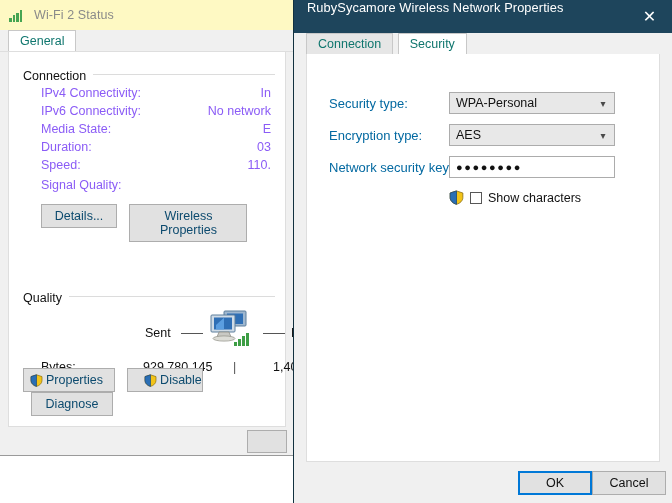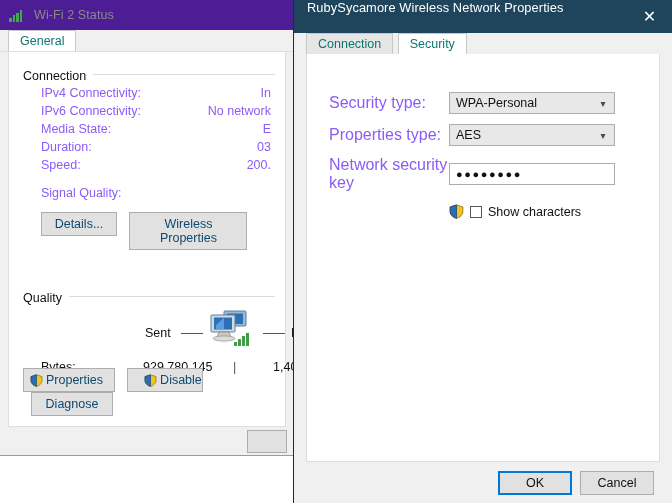--- a/index.html
+++ b/index.html
@@ -20,21 +20,21 @@
     width: 296px;
     height: 456px;
     background: #f0f0f0;
     border-right: 1px solid #9a9a9a;
     border-bottom: 1px solid #9a9a9a;
     box-sizing: border-box;
     overflow: hidden;
   }
   #status-titlebar {
     height: 30px;
-    background: #4c1d95;
+    background: #fef9c3;
     display: flex;
     align-items: center;
     padding-left: 9px;
     box-sizing: border-box;
   }
   #status-titlebar .title-text {
     font-size: 12.5px;
     color: #8a8a8a;
     margin-left: 9px;
     letter-spacing: .1px;
@@ -182,22 +182,22 @@
     border:1px solid #dedede;
     border-top:none;
     box-sizing:border-box;
   }
   .field-row{
     display:flex;
     align-items:center;
     margin-bottom:10px;
   }
   .field-label{
-    font-size:16px;
-    color:#8b5cf6;
+    font-size:13px;
+    color:#0369a1;
     width:120px;
     flex:none;
   }
   .combo{
     position:relative;
     flex:1;
     height:22px;
     background:#e8e8e8;
     border:1px solid #acacac;
     box-sizing:border-box;
@@ -239,23 +239,23 @@
     border:1px solid #575757;
     background:#fff;
     box-sizing:border-box;
     flex:none;
     cursor:default;
   }
   .checkrow .lbl{ font-size:12.5px;color:#111; }
 
   #dlg-footer{
     position:absolute;
-    left:0;right:16px;bottom:0;height:41px;
+    left:0;right:4px;bottom:0;height:41px;
     display:flex;align-items:center;justify-content:flex-end;
-    gap:8px;padding-right:2px;
+    padding-right:2px;
     box-sizing:border-box;
   }
   .dlg-btn{
     width:74px;height:24px;
     font-size:12.5px;color:#111;
     background:#e1e1e1;border:1px solid #adadad;
     display:flex;align-items:center;justify-content:center;
     box-sizing:border-box;cursor:default;
   }
   .dlg-btn.default{
@@ -316,24 +316,24 @@
         <div class="kv-row">
           <span class="kv-key">Media State:</span>
           <span class="kv-val">E</span>
         </div>
         <div class="kv-row">
           <span class="kv-key">Duration:</span>
           <span class="kv-val">03</span>
         </div>
         <div class="kv-row">
           <span class="kv-key">Speed:</span>
-          <span class="kv-val">200.</span>
-        </div>
-
-        <div class="kv-row" style="margin-top:14px;">
+          <span class="kv-val">110.</span>
+        </div>
+
+        <div class="kv-row" style="margin-top:6px;">
           <span class="kv-key">Signal Quality:</span>
         </div>
 
         <div style="padding-left:18px;margin-top:12px;">
           <span class="btn" style="width:76px;">Details...</span>
           <span class="btn" style="width:118px;margin-left:8px;">Wireless Properties</span>
         </div>
       </div>
 
       <div class="group" style="top:236px;">
@@ -426,21 +426,21 @@
 
         <div class="field-row">
           <span class="field-label">Security type:</span>
           <span class="combo">
             <span>WPA-Personal</span>
             <span class="arrow">▾</span>
           </span>
         </div>
 
         <div class="field-row">
-          <span class="field-label">Properties type:</span>
+          <span class="field-label">Encryption type:</span>
           <span class="combo">
             <span>AES</span>
             <span class="arrow">▾</span>
           </span>
         </div>
 
         <div class="field-row" style="margin-bottom:12px;">
           <span class="field-label">Network security key</span>
           <span class="textfield">
             <span>●●●●●●●●</span>

